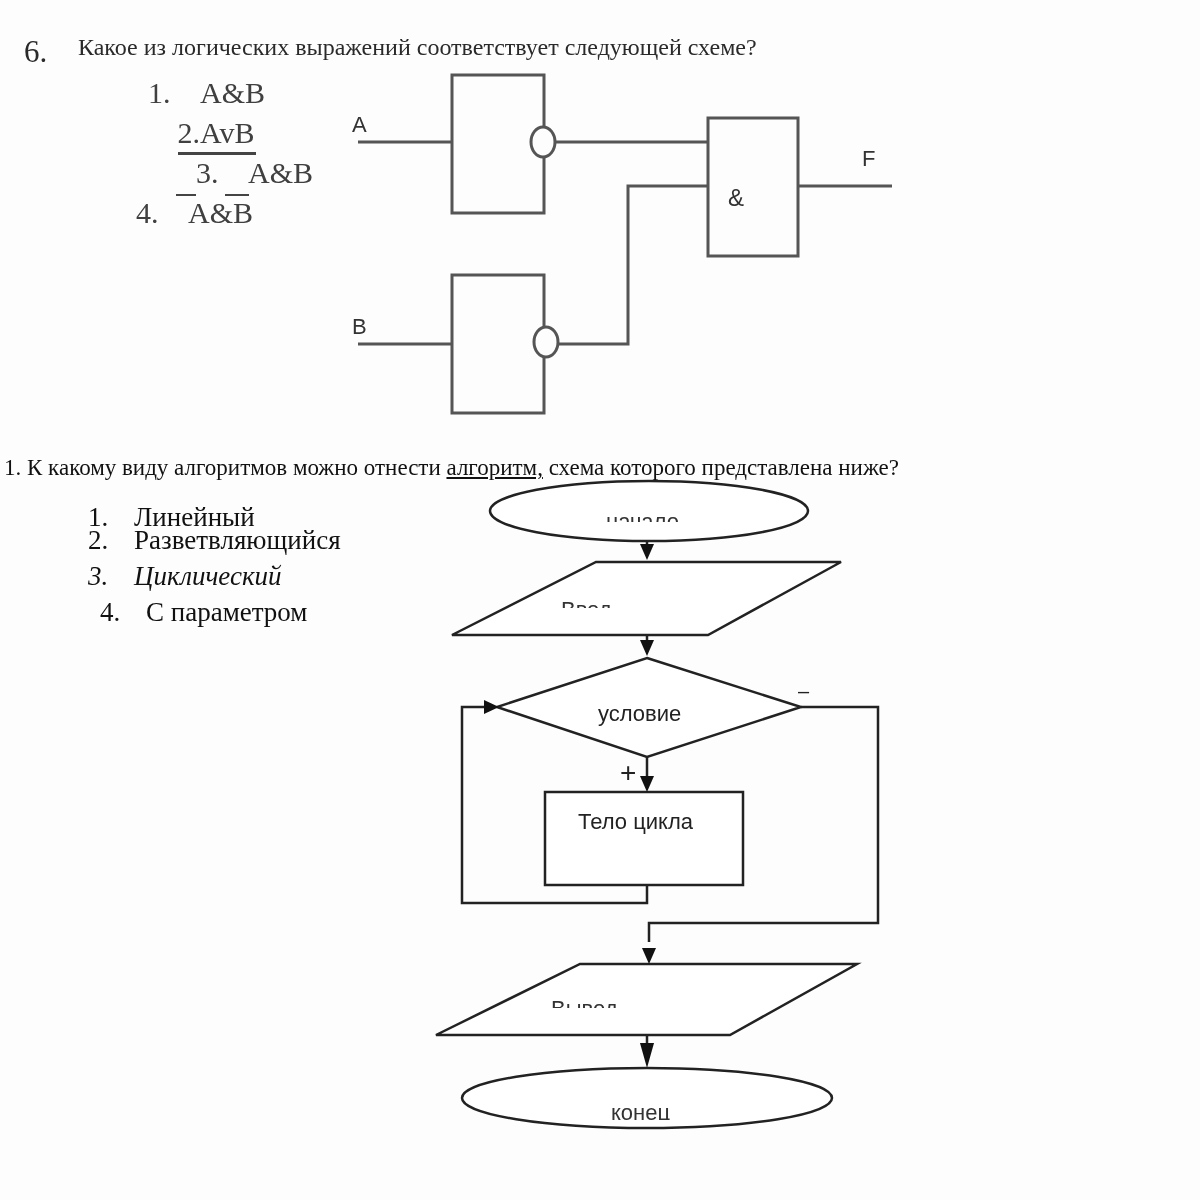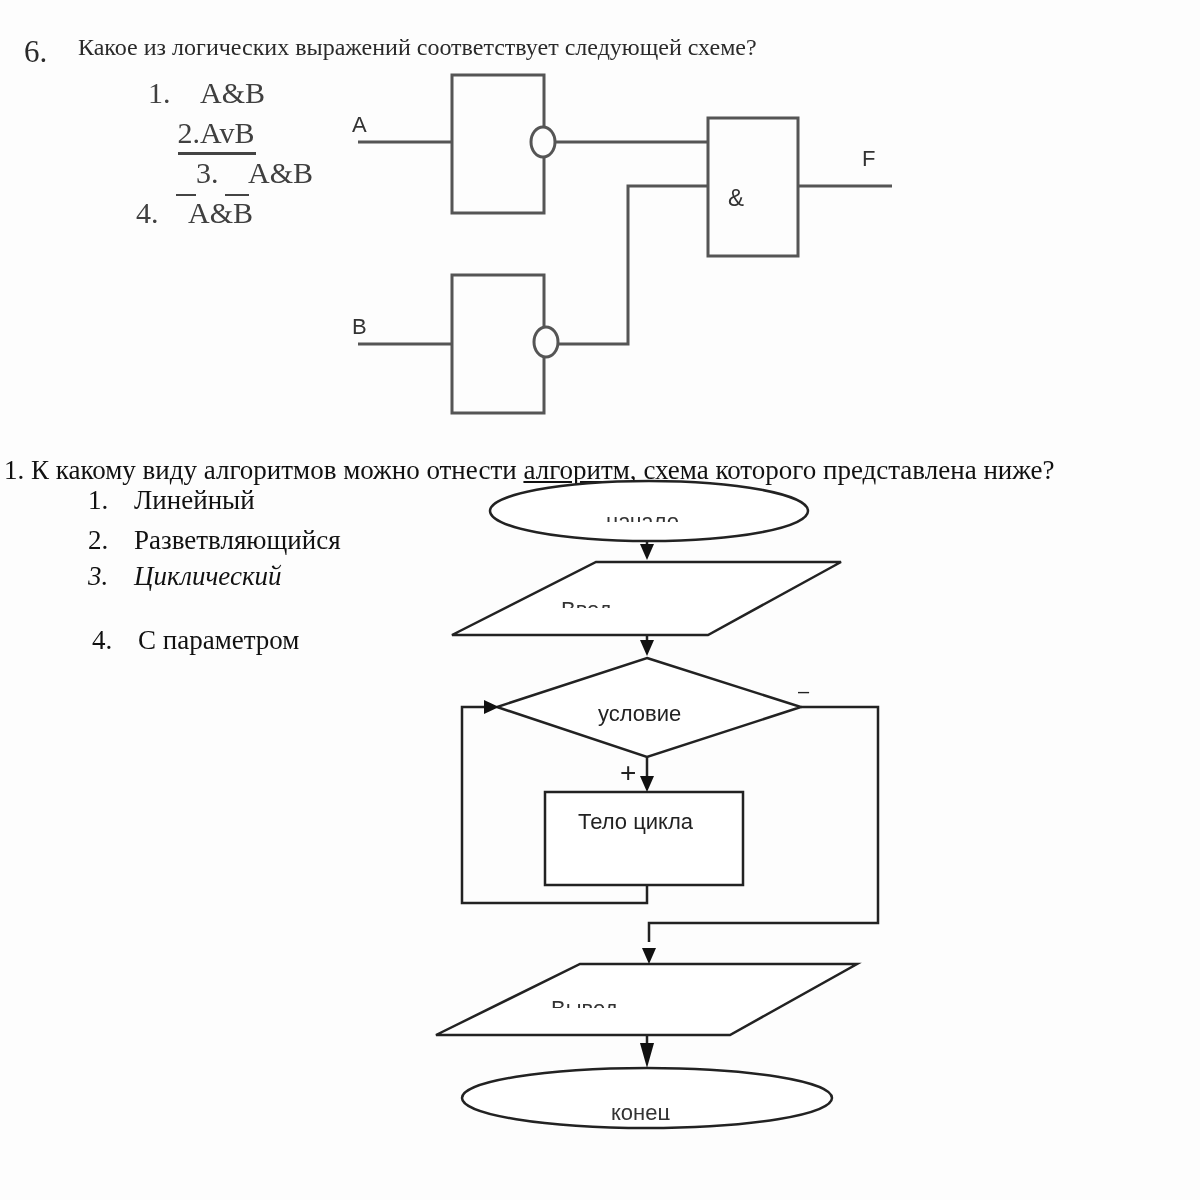--- a/index.html
+++ b/index.html
@@ -7,21 +7,21 @@
     .serif { font-family: "Liberation Serif", "DejaVu Serif", serif; color: #1a1a1a; }
     .abs { position: absolute; white-space: nowrap; }
 
     
     #q6-num { left: 24px; top: 34px; font-size: 31px; color: #2a2a2a; }
     #q6-text { left: 78px; top: 34px; font-size: 24px; color: #2a2a2a; }
     .q6-opt { font-size: 30px; color: #404040; }
     .q6-opt .n { display: inline-block; width: 52px; }
 
     
-    #q1-text { left: 4px; top: 455px; font-size: 27px; color: #111; }
+    #q1-text { left: 4px; top: 455px; font-size: 23px; color: #111; }
     #q1-underlined { text-decoration: underline; }
     .q1-opt { font-size: 27px; color: #111; }
     .q1-opt .n { display: inline-block; width: 46px; }
 
     svg text { font-family: "Liberation Sans", "DejaVu Sans", sans-serif; }
   </style>
 </head>
 <body>
 
 <div class="abs serif" id="q6-num">6.</div>
@@ -65,30 +65,30 @@
   <text x="352" y="334" font-size="22" fill="#333">B</text>
   <text x="862" y="166" font-size="22" fill="#333">F</text>
   <text x="728" y="206" font-size="24" fill="#333">&amp;</text>
 </svg>
 
 <div class="abs serif" id="q1-text">
   <span>1.</span>
   <span>К какому виду алгоритмов можно отнести </span><span id="q1-underlined">алгоритм,</span><span> схема которого представлена ниже?</span>
 </div>
 
-<div class="abs serif q1-opt" style="left:88px; top:485px;">
+<div class="abs serif q1-opt" style="left:88px; top:502px;">
   <span class="n">1.</span><span>Линейный</span>
 </div>
 <div class="abs serif q1-opt" style="left:88px; top:525px;">
   <span class="n">2.</span><span>Разветвляющийся</span>
 </div>
 <div class="abs serif q1-opt" style="left:88px; top:561px;font-style:italic;">
   <span class="n">3.</span><span>Циклический</span>
 </div>
-<div class="abs serif q1-opt" style="left:92px; top:597px;margin-top:28px;">
+<div class="abs serif q1-opt" style="left:100px; top:597px;">
   <span class="n">4.</span><span>С параметром</span>
 </div>
 
 <svg class="abs" style="left:0; top:470px;" width="1200" height="730">
   <defs>
     <clipPath id="clip-start">
         <rect x="480" y="0" width="340" height="52"></rect>
       </clipPath>
     <clipPath id="clip-input">
         <rect x="440" y="90" width="420" height="48"></rect>

